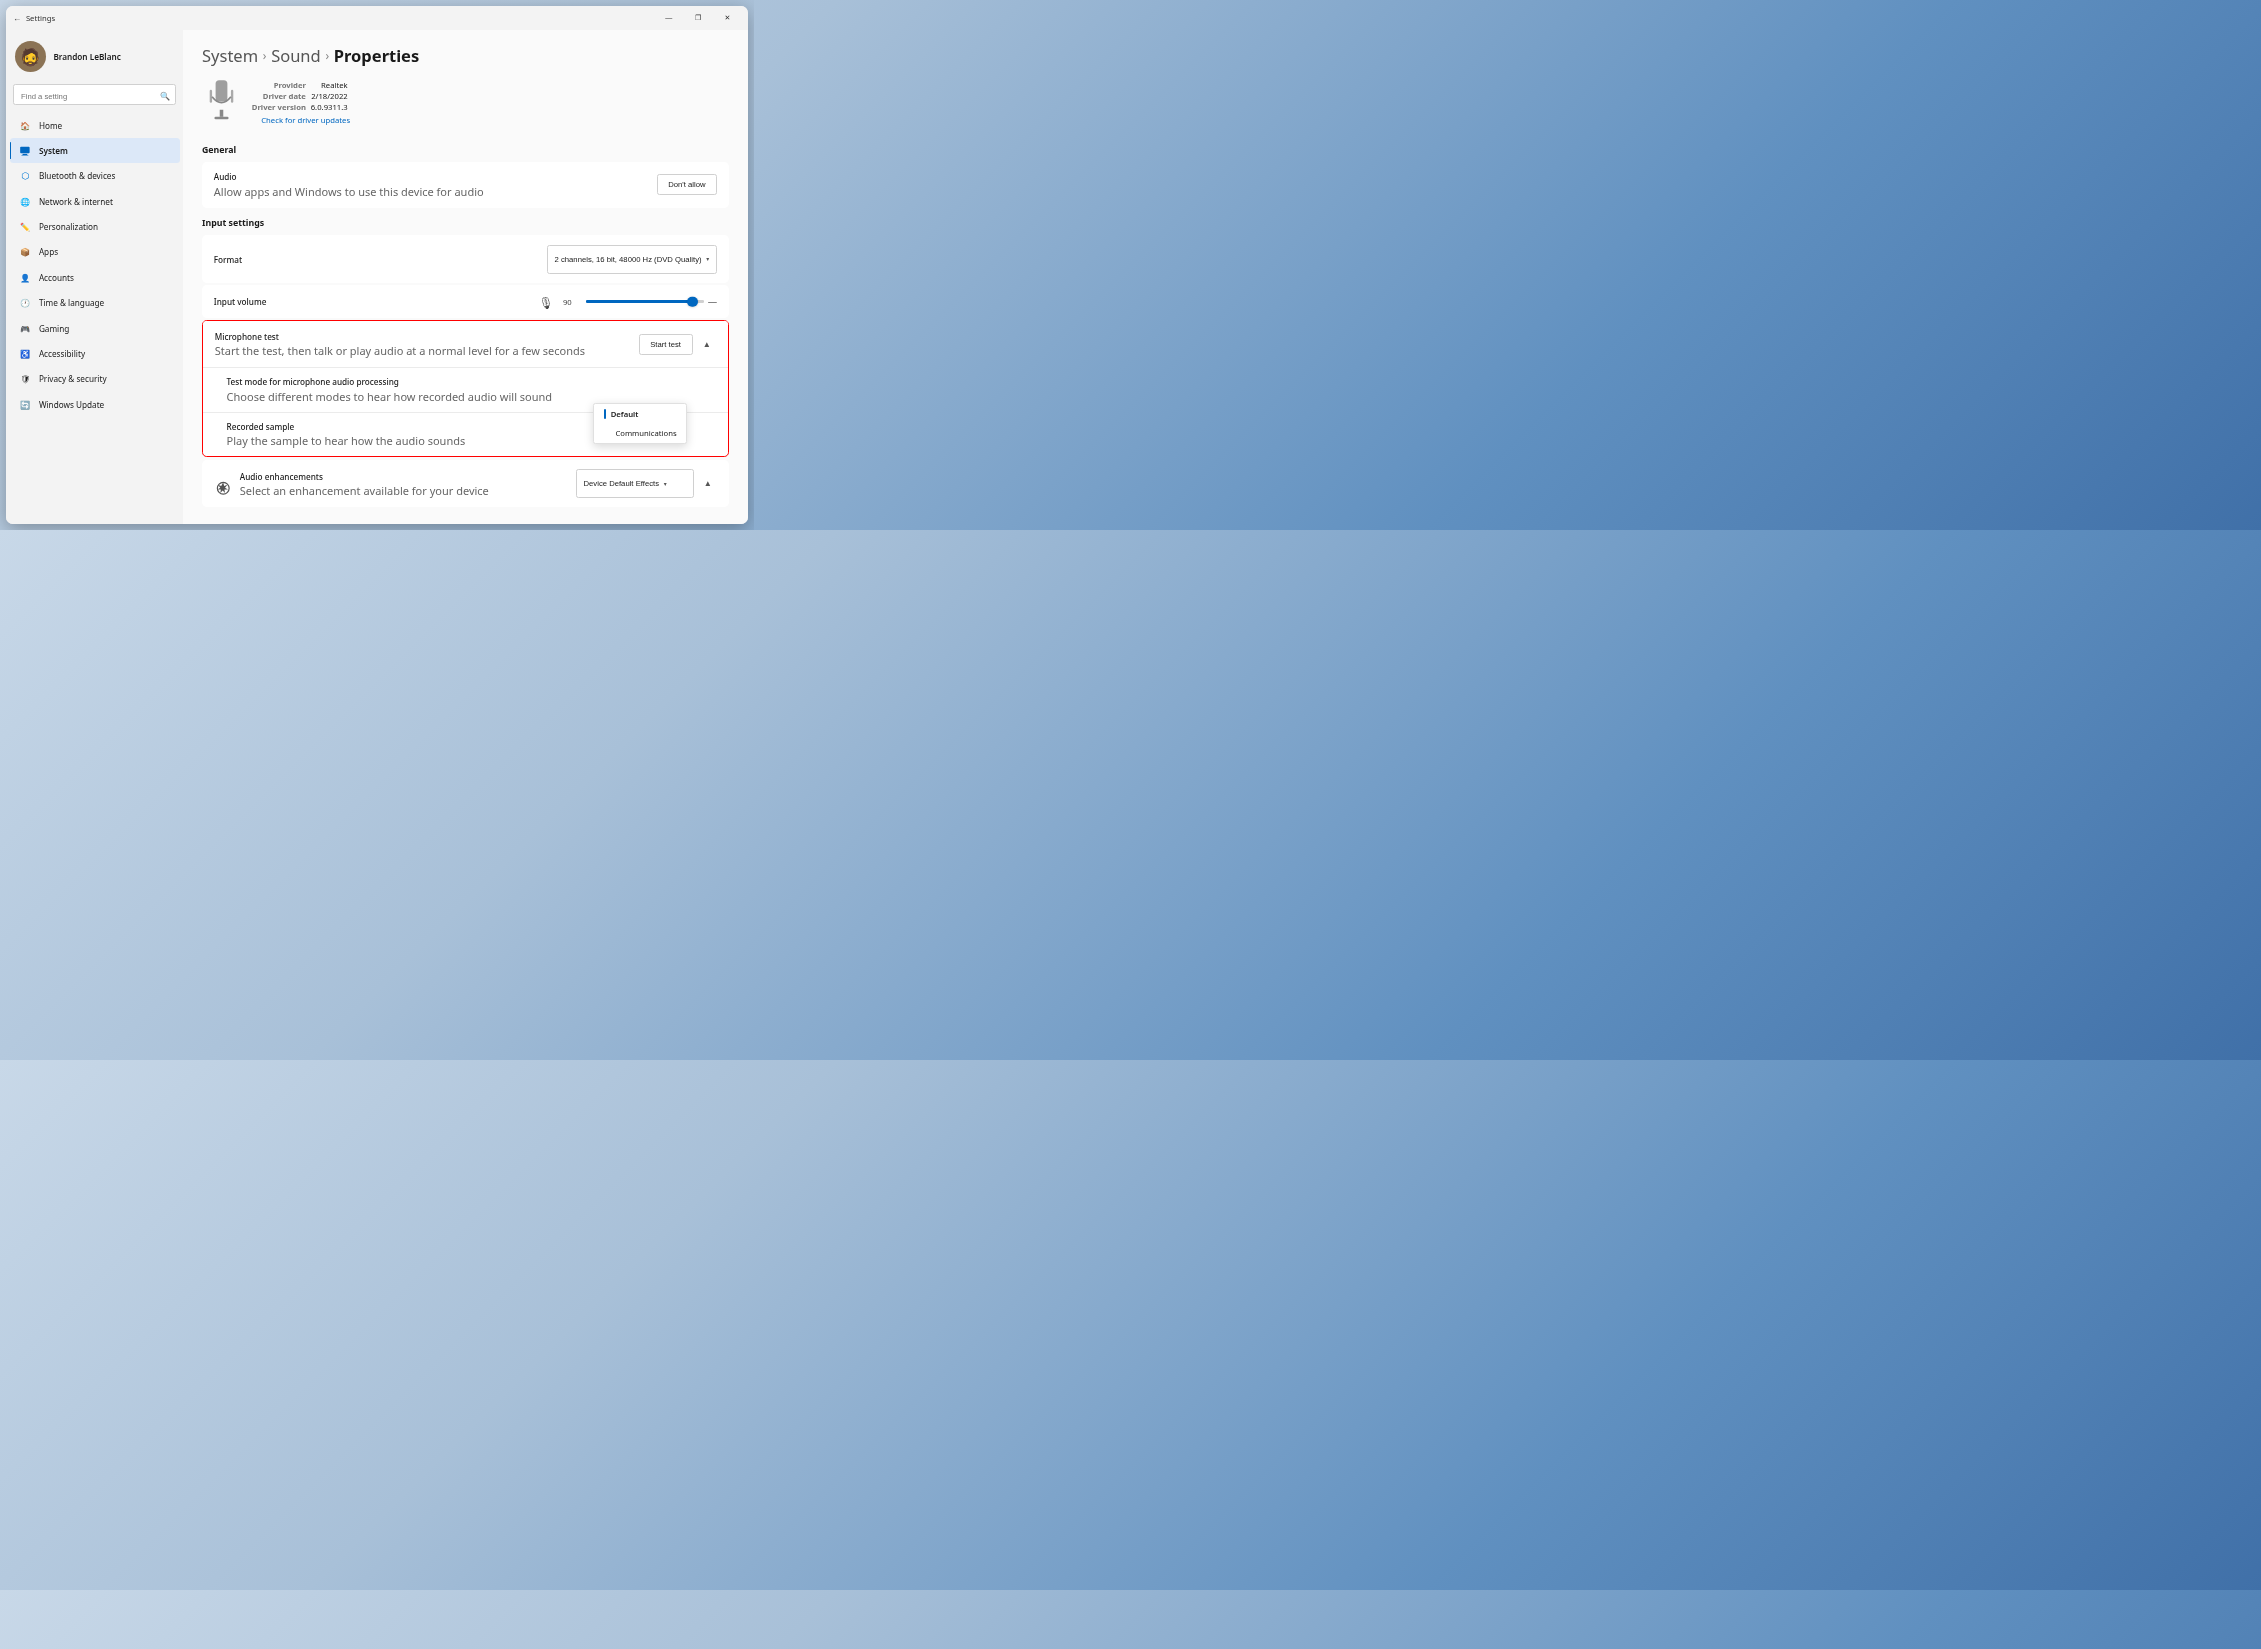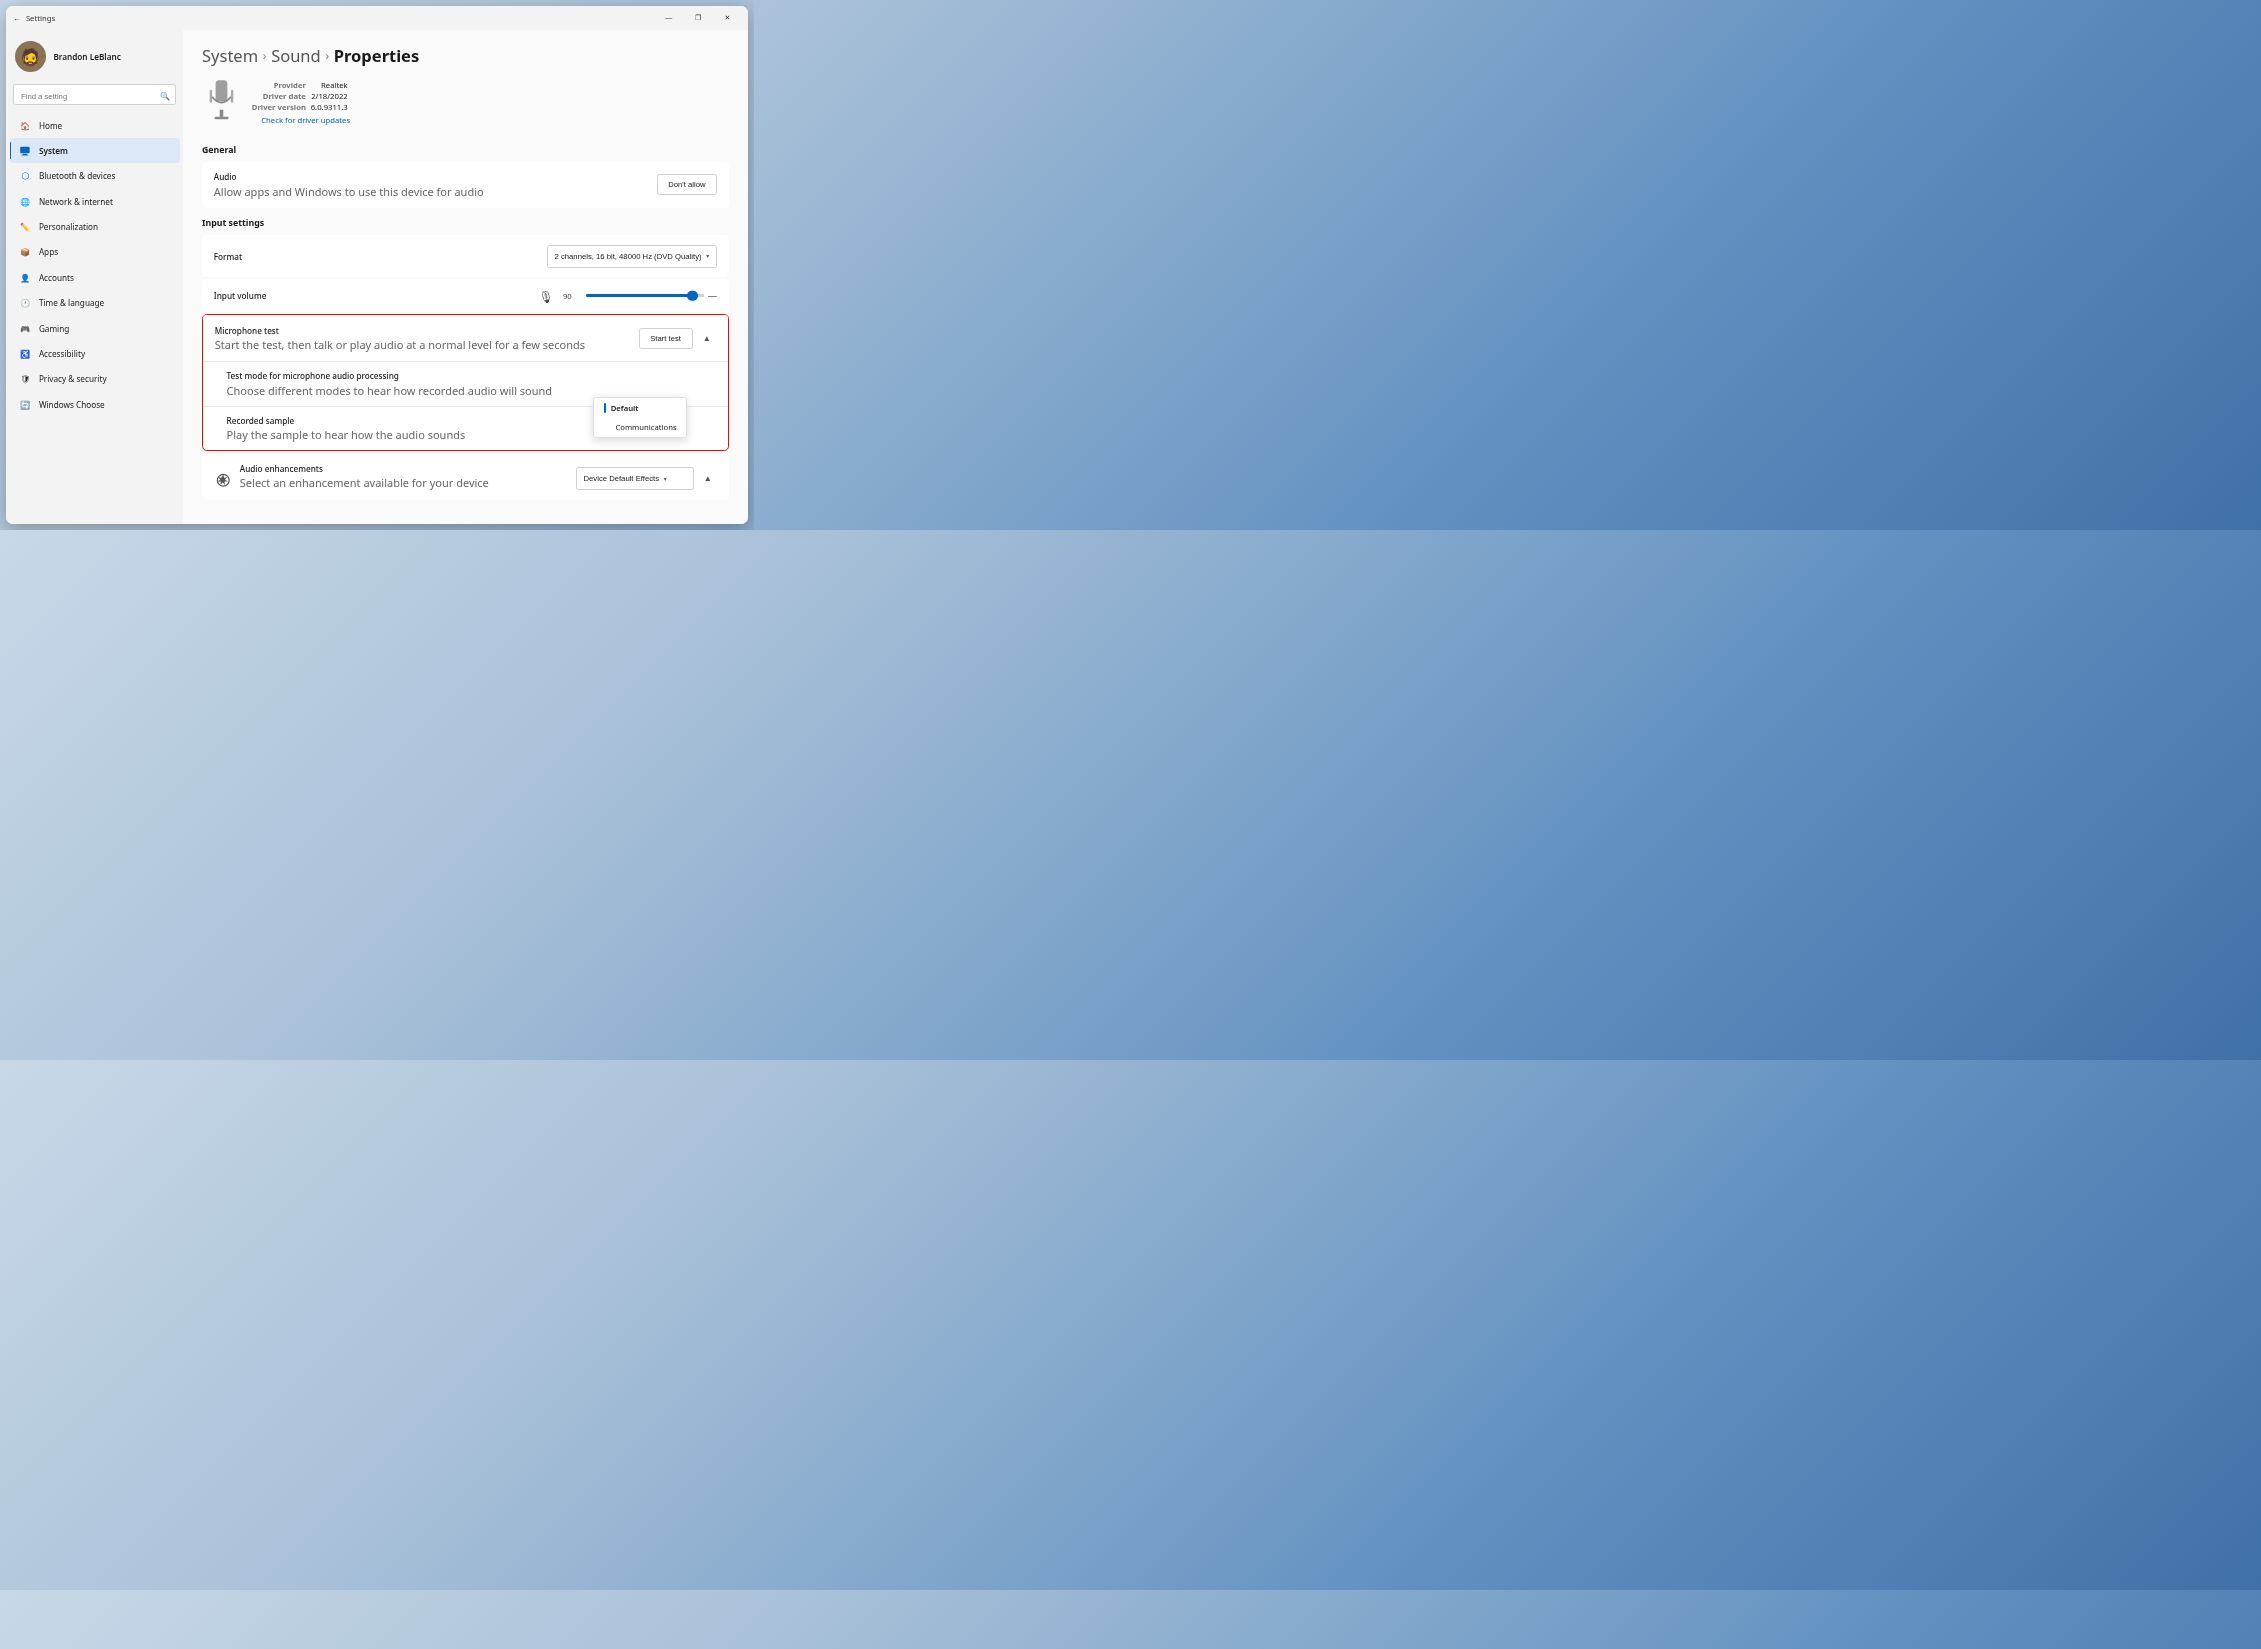--- a/index.html
+++ b/index.html
@@ -256,21 +256,21 @@
       border: 0.6px solid #d0d0d0;
       border-radius: 2.4px;
       background: white;
       font-size: 7.7px;
       cursor: pointer;
       white-space: nowrap;
       color: #1a1a1a;
     }
     
     .dropdown-btn {
-      height: 23px;
+      height: 29px;
       padding: 0 7px;
       border: 0.6px solid #d0d0d0;
       border-radius: 2.4px;
       background: white;
       font-size: 7.7px;
       cursor: pointer;
       display: flex;
       align-items: center;
       gap: 4.7px;
       color: #1a1a1a;
@@ -490,21 +490,21 @@
         <div class="nav-item">
           <span class="nav-icon">♿</span>
           <span>Accessibility</span>
         </div>
         <div class="nav-item">
           <span class="nav-icon">🛡</span>
           <span>Privacy &amp; security</span>
         </div>
         <div class="nav-item">
           <span class="nav-icon">🔄</span>
-          <span>Windows Choose</span>
+          <span>Windows Update</span>
         </div>
       </nav>
     </div>
 
     <div class="main-content">
 
       <div class="breadcrumb">
         <span class="breadcrumb-link">System</span>
         <span class="breadcrumb-sep">›</span>
         <span class="breadcrumb-link">Sound</span>

